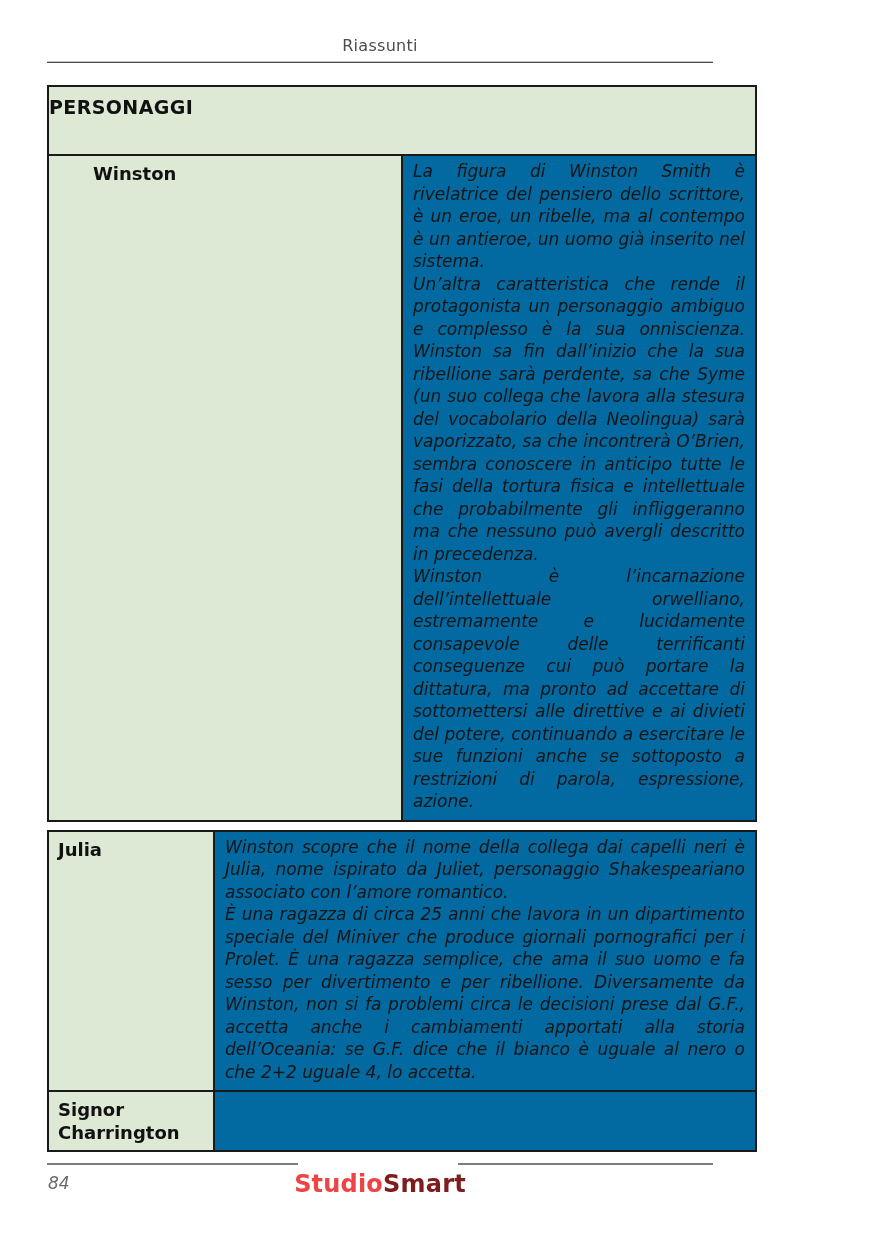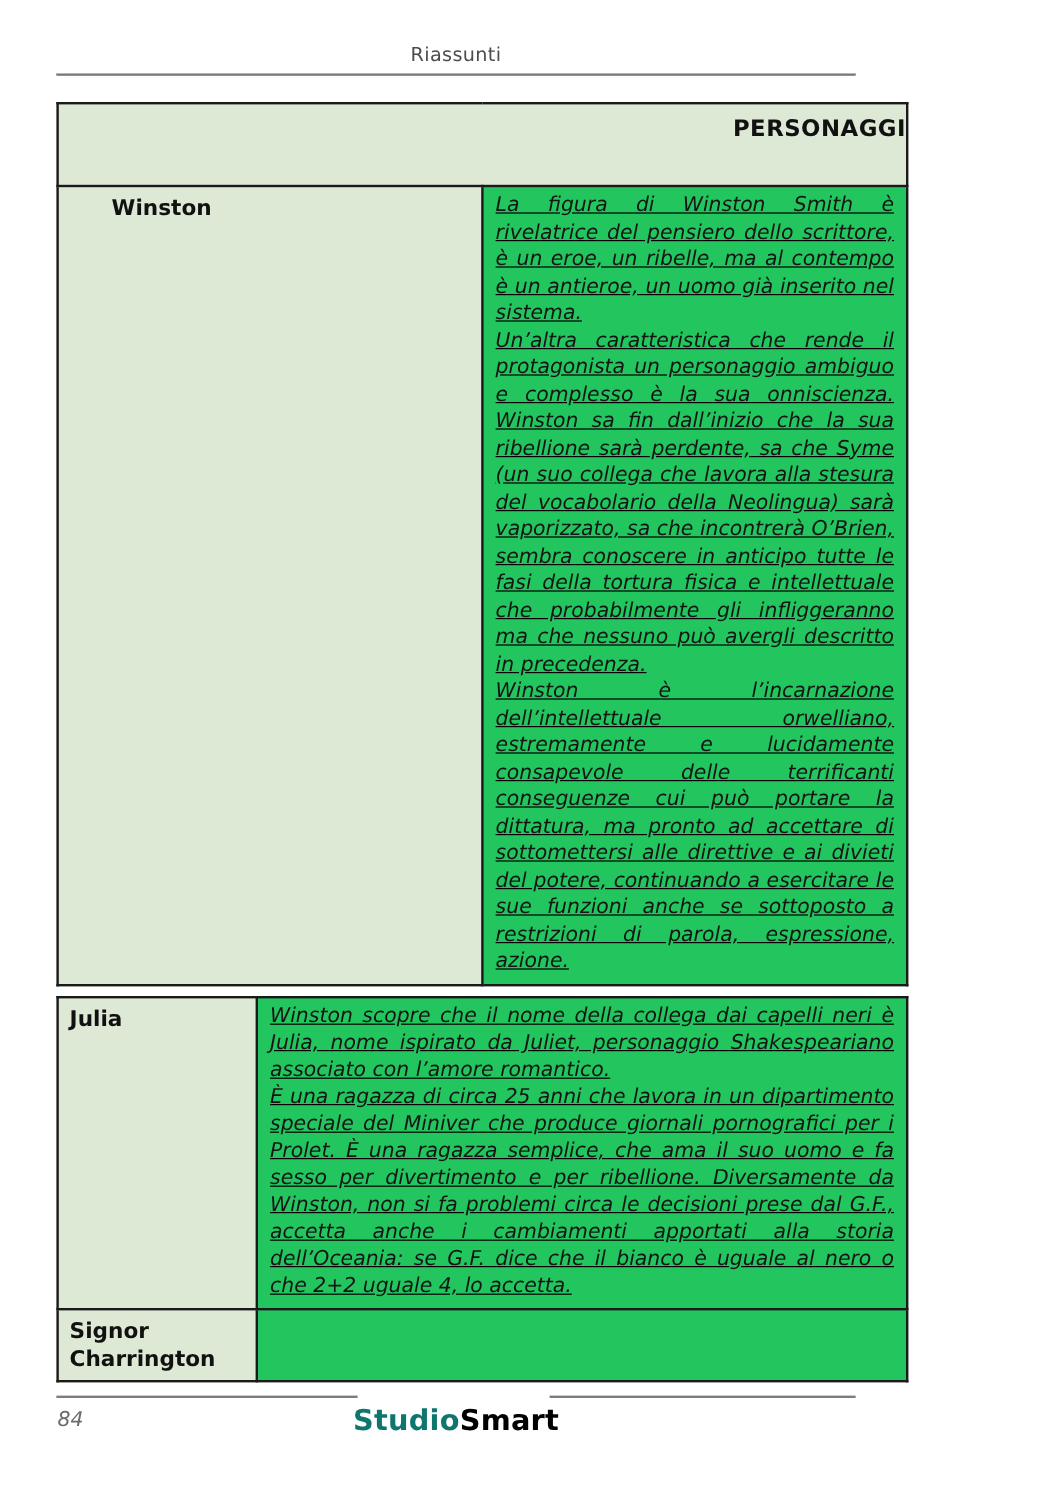--- a/index.html
+++ b/index.html
@@ -32,41 +32,40 @@
     table-layout: fixed;
     width: 710px;
     margin-left: 47px;
   }
   table.t1 { margin-top: 22px; }
   table.t2 { margin-top: 8px; }
   table.t td { border: 2px solid #1a1a1a; vertical-align: top; }
   td.thead {
     background: #dde9d5;
     height: 69px;
-    text-align: right;
+    text-align: left;
     font-weight: bold;
     font-size: 19px;
     color: #111;
     padding-top: 9px;
     letter-spacing: 0.4px;
   }
   td.name {
     background: #dde9d5;
     font-weight: bold;
     font-size: 18px;
     color: #111;
     padding: 6px 6px 6px 9px;
     line-height: 23px;
   }
   table.t1 td.name { width: 158px; padding-left: 44px; }
   table.t2 td.name { width: 166px; margin-left: 41px; }
   td.desc {
-    background: #22c55e;
+    background: #0369a1;
     padding: 4px 10px 7px 10px;
-    text-decoration: underline;
   }
   td.desc p {
     font-style: italic;
     font-size: 17px;
     line-height: 22.5px;
     color: #151515;
     text-align: justify;
     hyphens: auto;
     -webkit-hyphens: auto;
   }
@@ -83,22 +82,22 @@
   .fline.right { right: 0; width: 255px; }
   .pagenum {
     position: absolute; top: 10px; left: 1px;
     font-size: 17px; color: #6b6b6b; font-style: italic;
   }
   .brand {
     position: absolute; top: 7px; left: 0; right: 0;
     text-align: center;
     font-size: 24px; font-weight: bold; letter-spacing: 0.2px;
   }
-  .brand .b1 { color: #0f766e; }
-  .brand .b2 { color: #000000; }
+  .brand .b1 { color: #ef4444; }
+  .brand .b2 { color: #7f1d1d; }
 </style>
 </head>
 <body>
 
 <div class="page">
 
   <div class="running-title">Riassunti</div>
   <div class="hrule">
       <div class="hrule-light"></div>
     </div>

